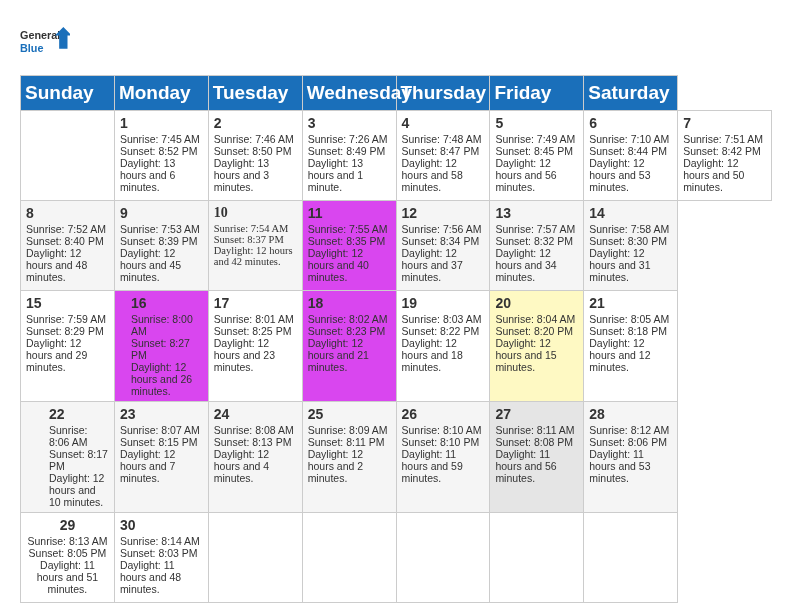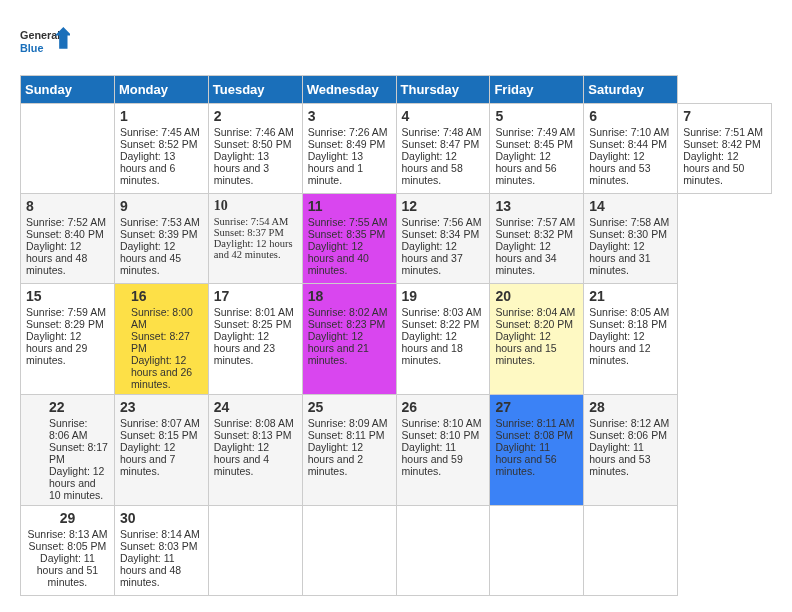--- a/index.html
+++ b/index.html
@@ -34,21 +34,21 @@
       color: #555;
     }
     table {
       width: 100%;
       border-collapse: collapse;
       table-layout: fixed;
     }
     th {
       background-color: #1a6fba;
       color: white;
-      font-size: 13px;
+      font-size: 19px;
       font-weight: bold;
       padding: 6px 4px;
       text-align: left;
       border: 1px solid #ccc;
     }
     td {
       border: 1px solid #ccc;
       padding: 4px 5px;
       vertical-align: top;
       font-size: 10.5px;
@@ -197,21 +197,21 @@
         <span>Daylight: 12 hours and 31 minutes.</span>
       </td>
       </tr>
       <tr class="week-row">
         <td style="background: rgb(255, 255, 255);">
         <span class="day-num">15</span>
         <span>Sunrise: 7:59 AM</span><br>
         <span>Sunset: 8:29 PM</span><br>
         <span>Daylight: 12 hours and 29 minutes.</span>
       </td>
-        <td style="background: #fde047; padding-left: 16px;">
+        <td style="background: #d946ef; padding-left: 16px;">
         <span class="day-num">16</span>
         <span>Sunrise: 8:00 AM</span><br>
         <span>Sunset: 8:27 PM</span><br>
         <span>Daylight: 12 hours and 26 minutes.</span>
       </td>
         <td style="background: rgb(255, 255, 255);">
         <span class="day-num">17</span>
         <span>Sunrise: 8:01 AM</span><br>
         <span>Sunset: 8:25 PM</span><br>
         <span>Daylight: 12 hours and 23 minutes.</span>
@@ -265,21 +265,21 @@
         <span>Sunrise: 8:09 AM</span><br>
         <span>Sunset: 8:11 PM</span><br>
         <span>Daylight: 12 hours and 2 minutes.</span>
       </td>
         <td style="background: rgb(245, 245, 245);">
         <span class="day-num">26</span>
         <span>Sunrise: 8:10 AM</span><br>
         <span>Sunset: 8:10 PM</span><br>
         <span>Daylight: 11 hours and 59 minutes.</span>
       </td>
-        <td style="background: #3b82f6; margin-left: 27px;">
+        <td style="background: #e5e5e5; margin-left: 27px;">
         <span class="day-num">27</span>
         <span>Sunrise: 8:11 AM</span><br>
         <span>Sunset: 8:08 PM</span><br>
         <span>Daylight: 11 hours and 56 minutes.</span>
       </td>
         <td style="background: rgb(245, 245, 245);">
         <span class="day-num">28</span>
         <span>Sunrise: 8:12 AM</span><br>
         <span>Sunset: 8:06 PM</span><br>
         <span>Daylight: 11 hours and 53 minutes.</span>

